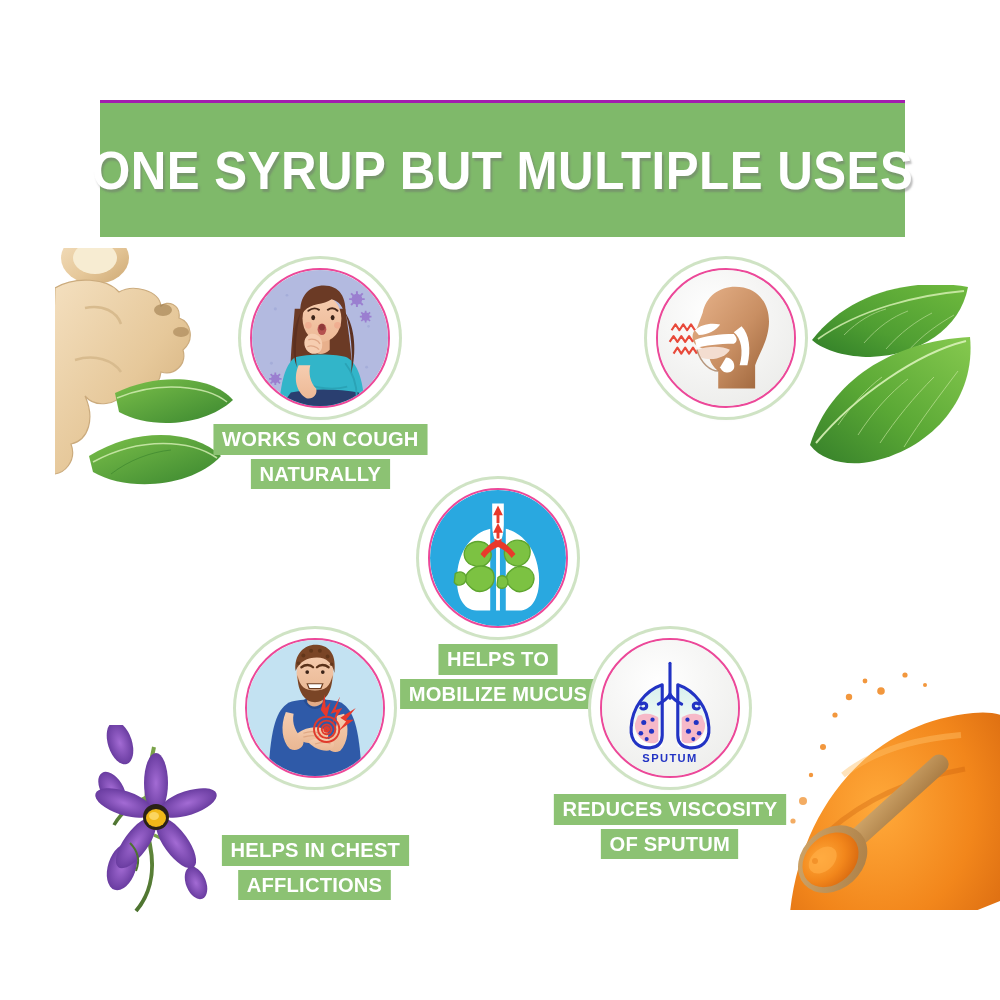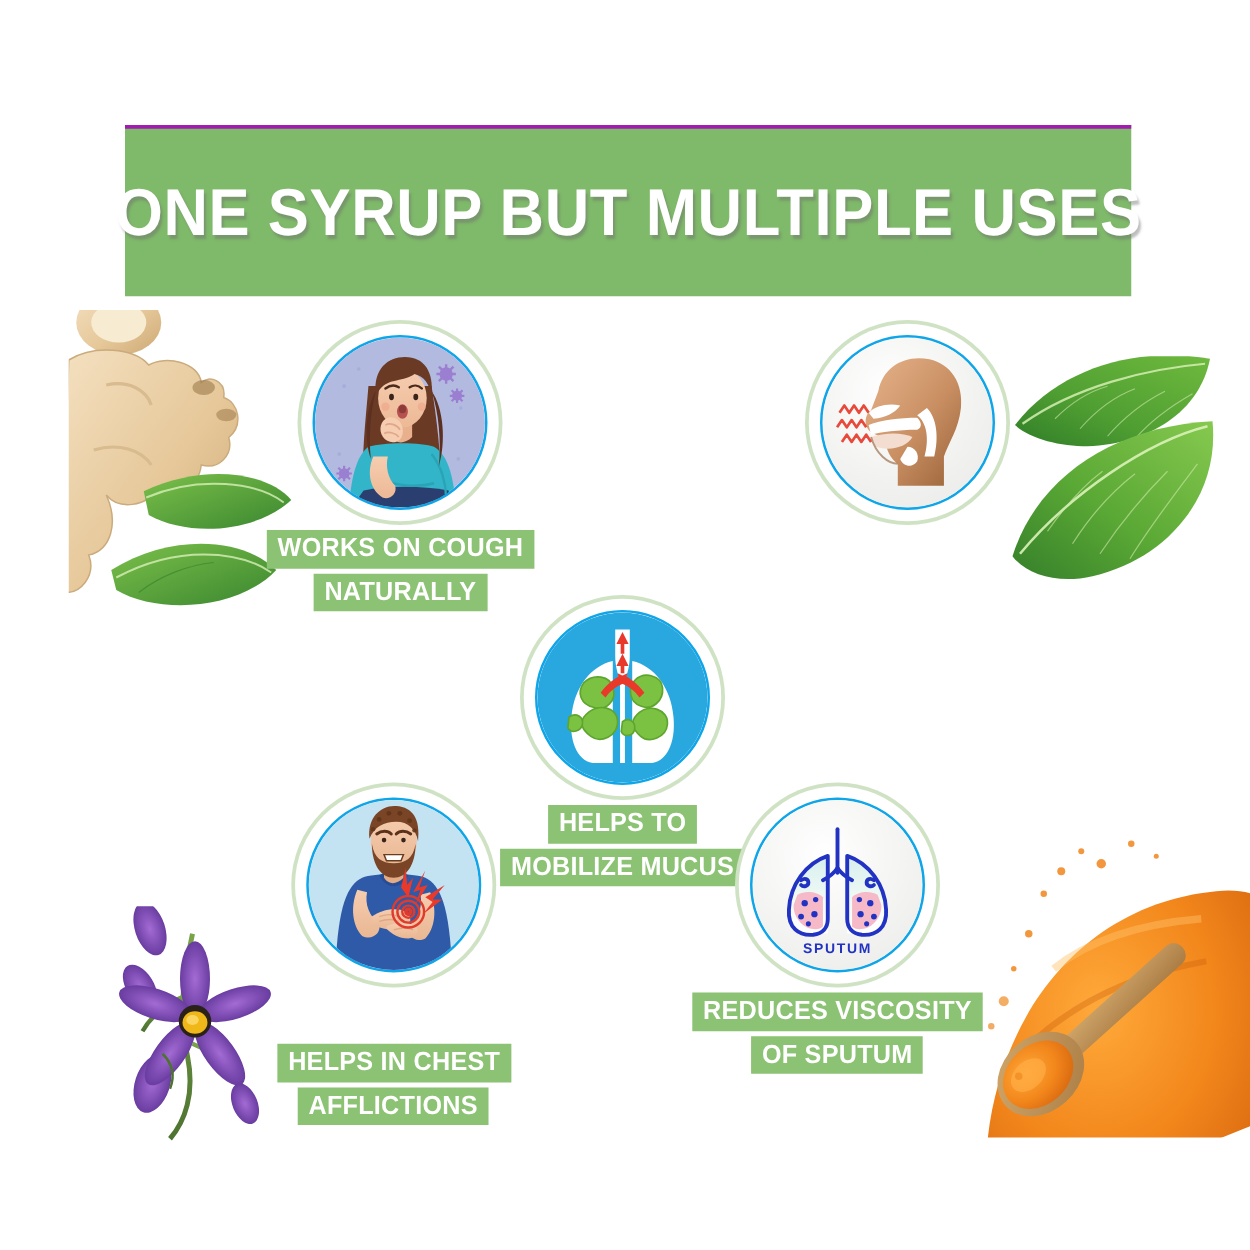--- a/index.html
+++ b/index.html
@@ -49,21 +49,21 @@
     width: 152px; height: 152px;
     border-radius: 50%;
     background: #ffffff;
     box-shadow: 0 0 0 3px #ffffff, 0 0 0 6px #cfe3c4, 0 2px 6px rgba(0,0,0,0.12);
   }
   .circle-inner {
     position: absolute;
     left: 6px; top: 6px;
     width: 140px; height: 140px;
     border-radius: 50%;
-    border: 2px solid #0ea5e9;
+    border: 2px solid #ec4899;
     overflow: hidden;
     background: #f4f4f2;
   }
   .circle-inner svg { display: block; width: 100%; height: 100%; }
 
   
   .labels {
     margin-top: 10px;
     display: flex;
     flex-direction: column;

